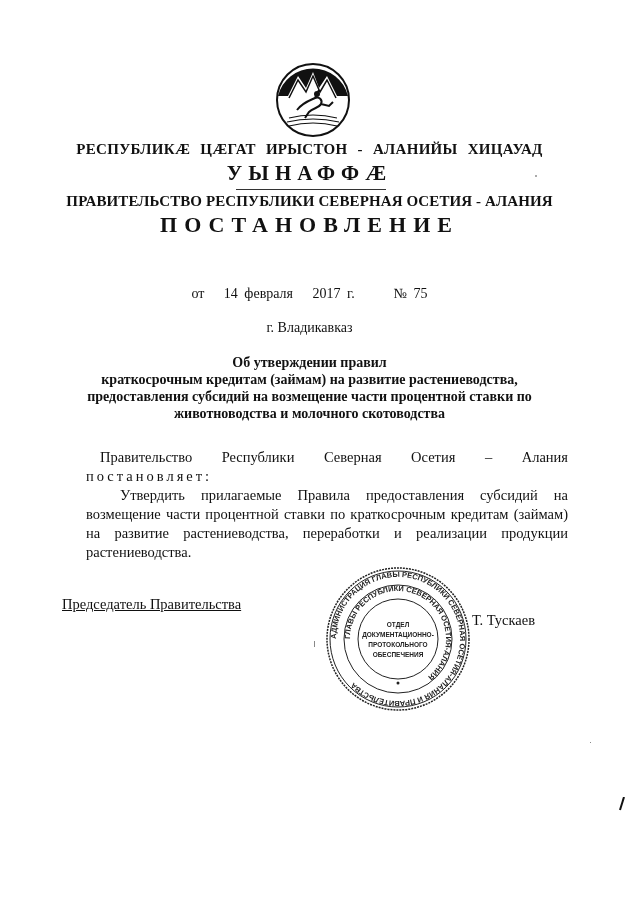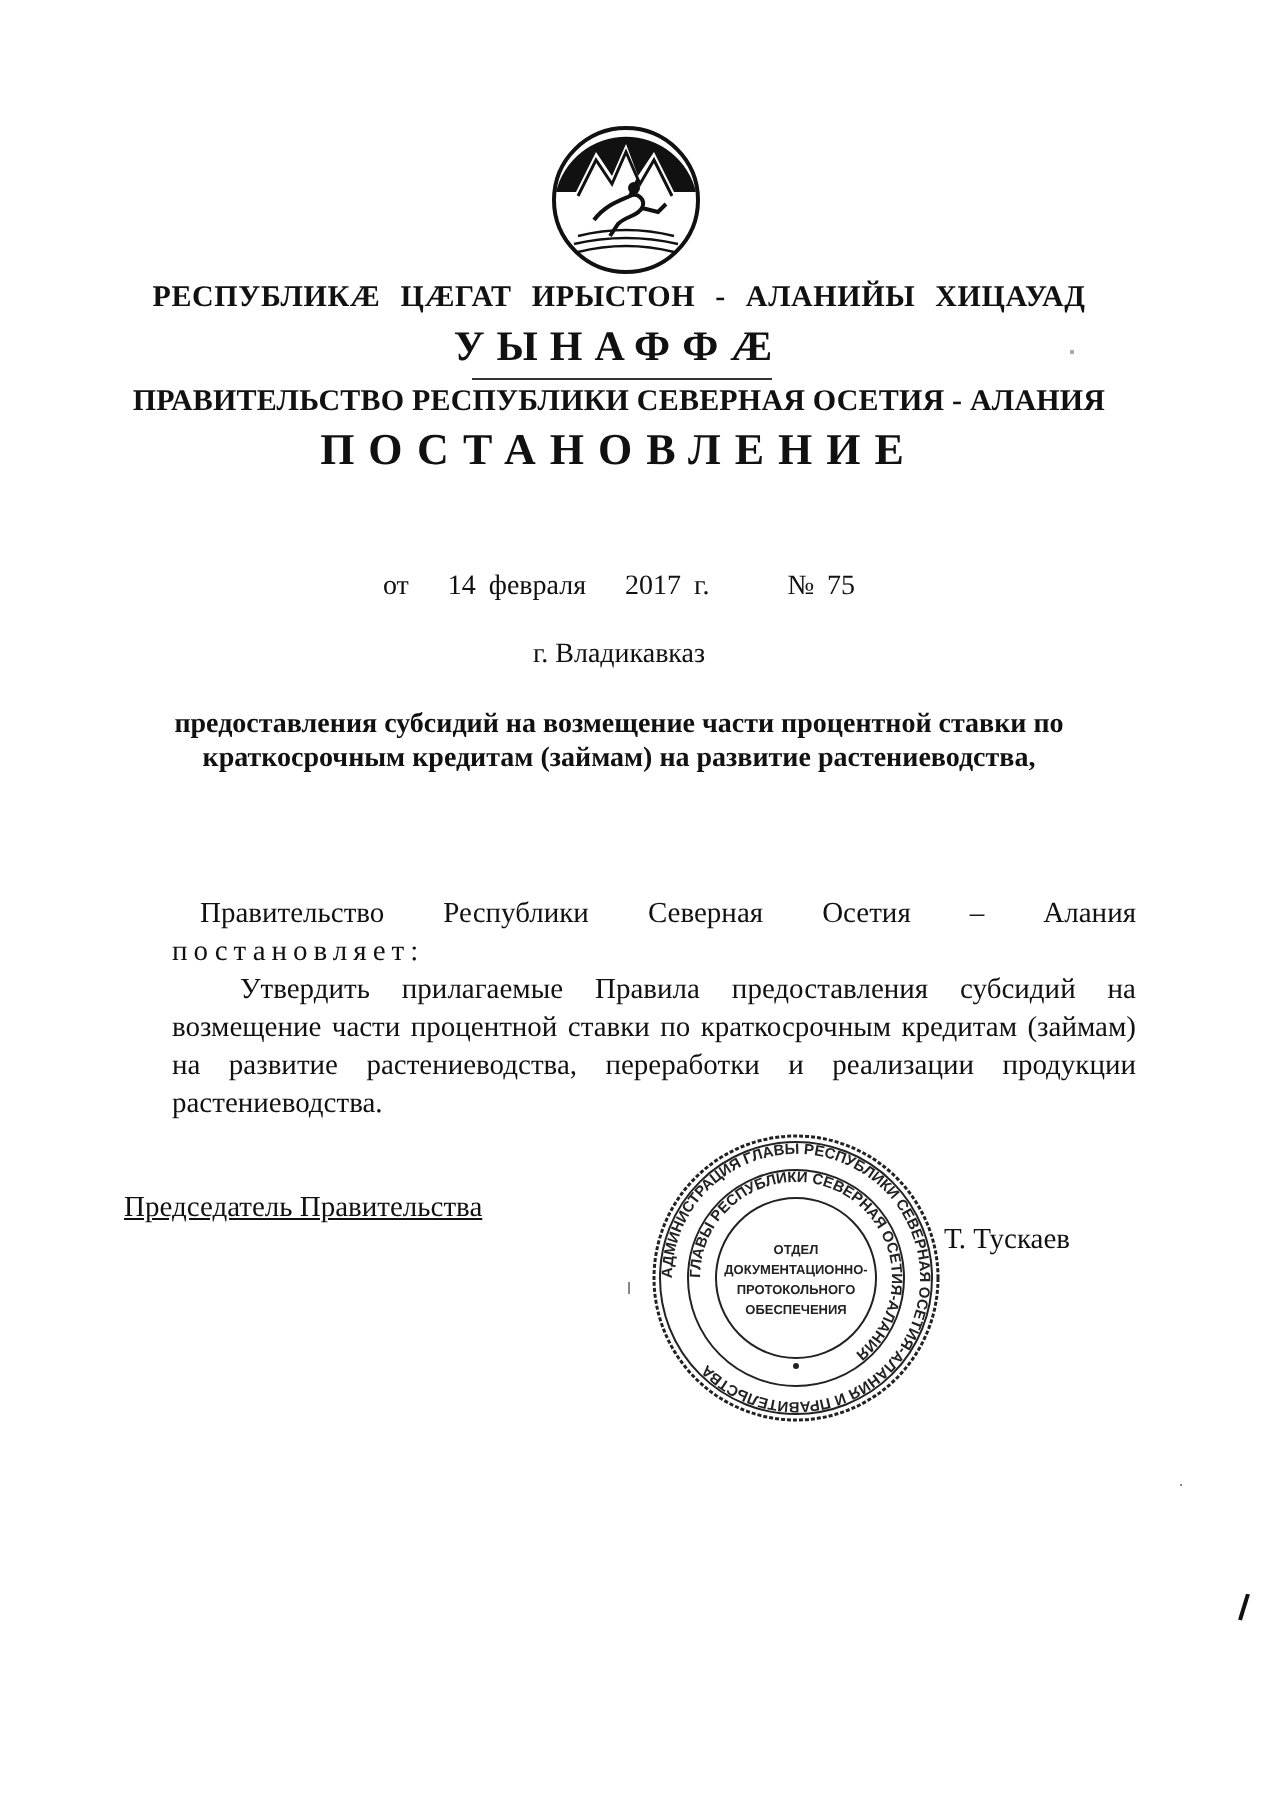--- a/index.html
+++ b/index.html
@@ -45,22 +45,24 @@
 <div class="abs center hdr1">РЕСПУБЛИКÆ  ЦÆГАТ ИРЫСТОН - АЛАНИЙЫ  ХИЦАУАД</div>
 <div class="abs center hdr2">УЫНАФФÆ</div>
 <div class="abs hdr2-line"></div>
 <div class="abs center hdr3">ПРАВИТЕЛЬСТВО РЕСПУБЛИКИ СЕВЕРНАЯ ОСЕТИЯ - АЛАНИЯ</div>
 <div class="abs center hdr4">ПОСТАНОВЛЕНИЕ</div>
 
 <div class="abs center date" style="white-space:pre;">от   14 февраля   2017 г.      № 75</div>
 <div class="abs center city">г. Владикавказ</div>
 
 <div class="abs center title">
+  <div>Об утверждении правил</div>
+  <div>краткосрочным кредитам (займам) на развитие растениеводства,</div>
   <div>предоставления субсидий на возмещение части процентной ставки по</div>
-  <div>краткосрочным кредитам (займам) на развитие растениеводства,</div>
+  <div>животноводства и молочного скотоводства</div>
 </div>
 
 <div class="abs body p1" style="padding-left:14px; box-sizing:border-box; width:482px;">
   <span>Правительство  Республики  Северная  Осетия  –  Алания</span>
 </div>
 <div class="abs body p1b">постановляет:</div>
 <div class="abs body p2">
   <span class="indent"></span><span>Утвердить прилагаемые Правила предоставления субсидий на возмещение части процентной ставки по краткосрочным кредитам (займам) на развитие растениеводства, переработки и реализации продукции растениеводства.</span>
 </div>
 

